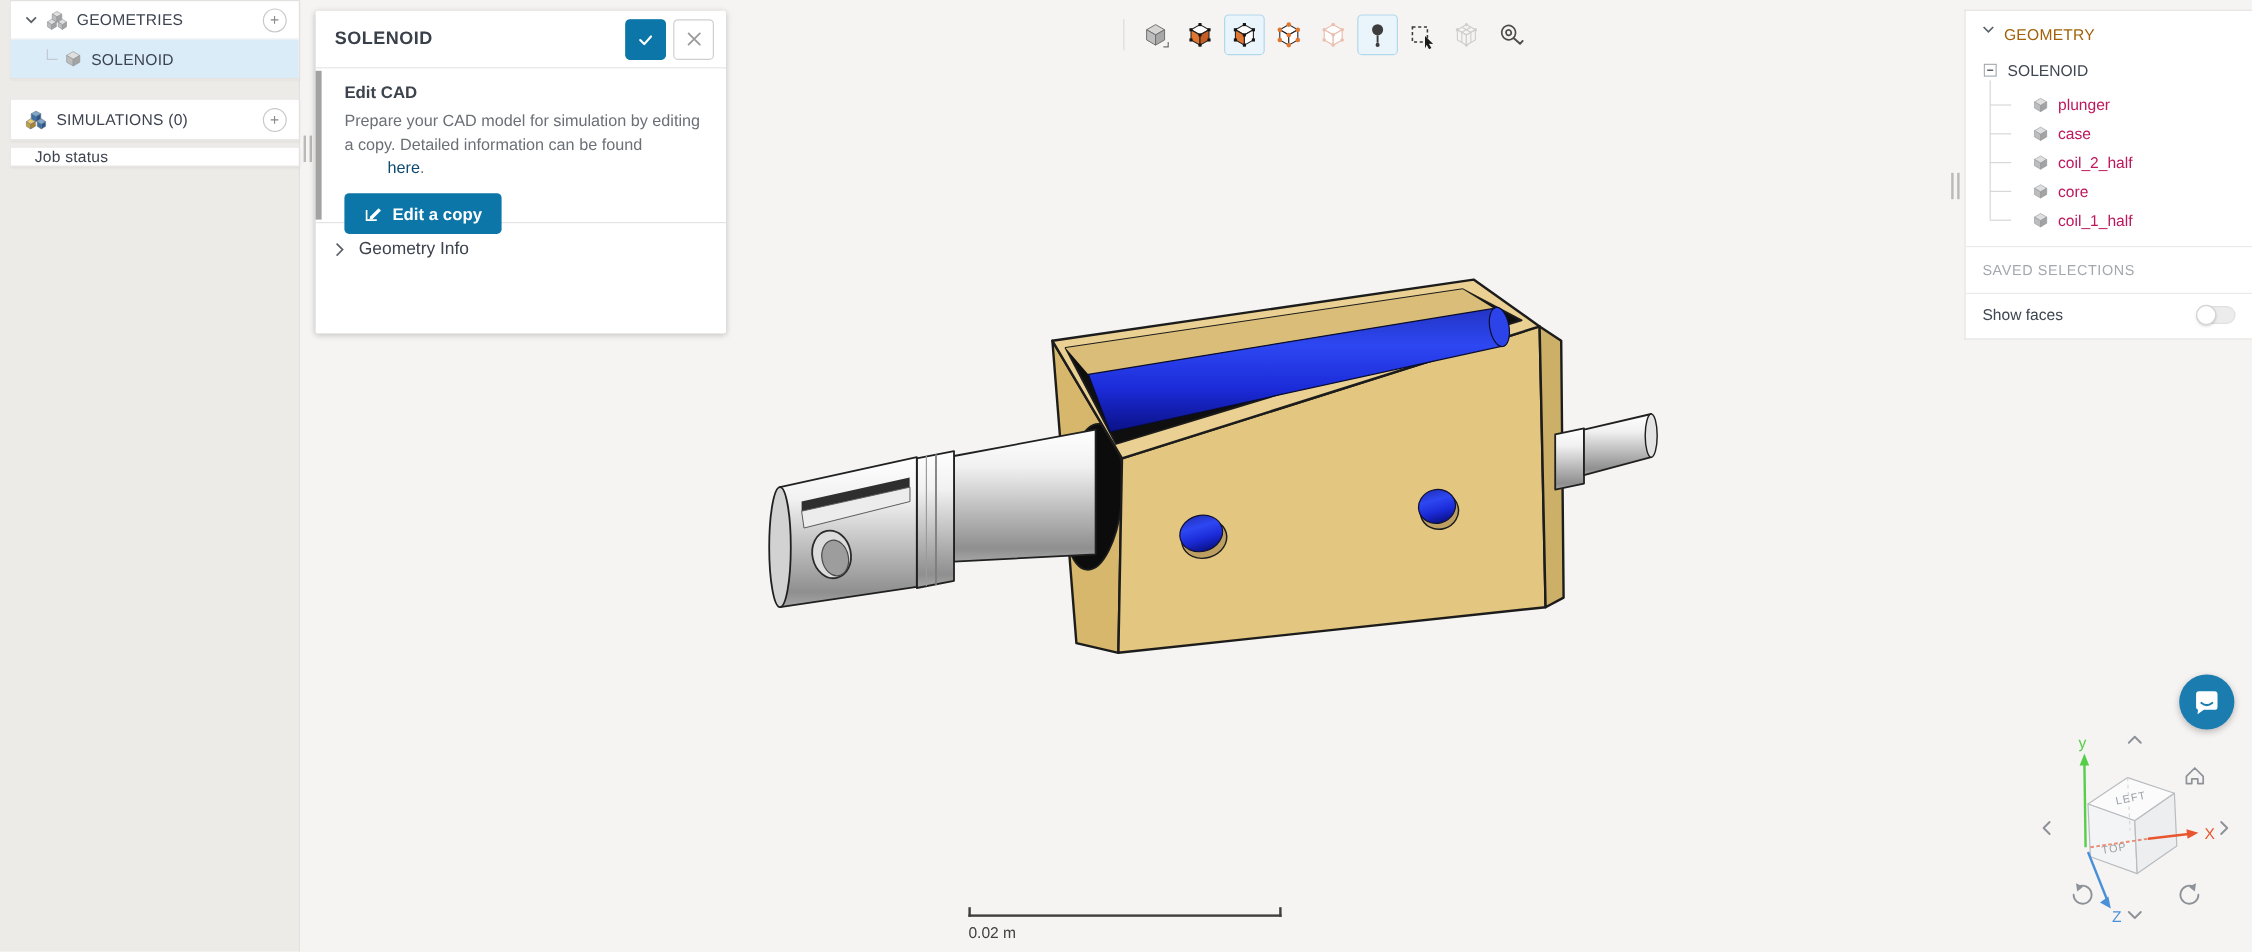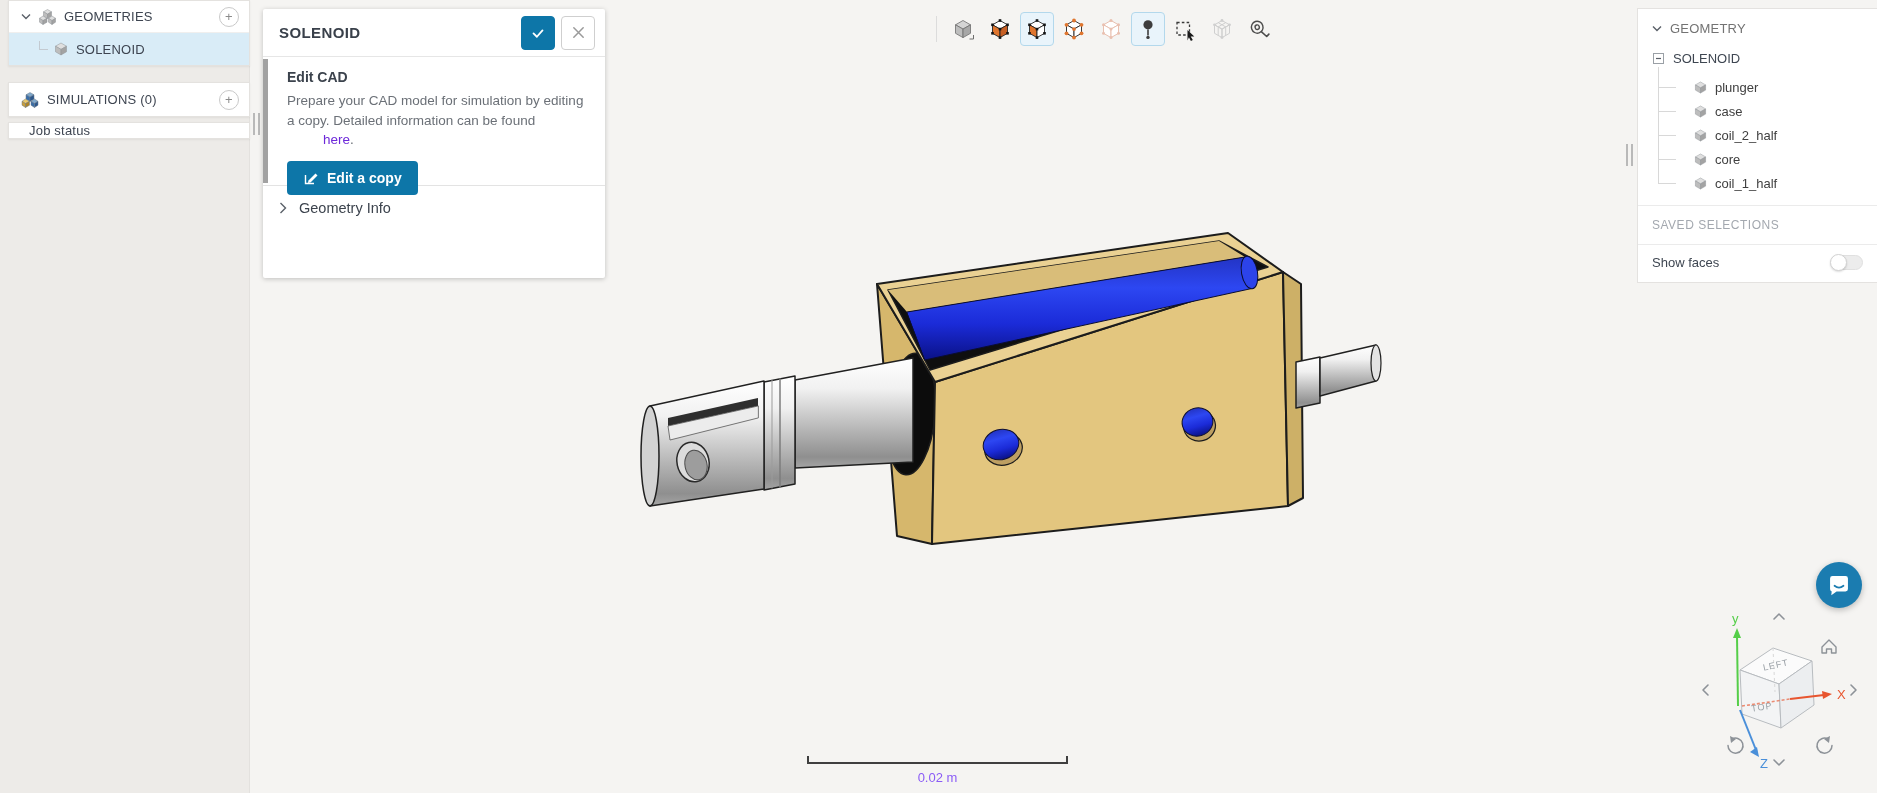--- a/index.html
+++ b/index.html
@@ -30,21 +30,21 @@
     border-bottom:1px solid #e6e6e6; }
   .panel-title { font-size:15px; font-weight:bold; color:#39404a; letter-spacing:.4px; }
   .hdr-btn { width:34px; height:34px; border-radius:4px; display:flex; align-items:center;
     justify-content:center; cursor:pointer; }
   .btn-confirm { background:#0d76a8; margin-left:auto; border:1px solid #0d76a8; }
   .btn-close { background:#fff; border:1px solid #cfcfcf; margin-left:6px; }
   .panel-body { position:relative; height:128px; padding:10px 16px 0 24px; }
   .scroll-thumb { position:absolute; left:0; top:2px; width:5px; height:124px; background:#a2a2a2; }
   .sec-heading { font-size:14px; font-weight:bold; color:#3c434d; margin:2px 0 6px; }
   .sec-text { font-size:13.5px; color:#6b7077; line-height:1.45; }
-  .sec-text a { color:#6d28d9; text-decoration:none;padding-left:36px; }
+  .sec-text a { color:#0c4a6e; text-decoration:none;padding-left:36px; }
   .btn-primary { display:inline-flex; align-items:center; gap:8px; height:34px; padding:0 16px;
     background:#0d76a8; color:#fff; font-size:14px; font-weight:bold; border:none;
     border-radius:4px; cursor:pointer; font-family:inherit; }
   .edit-copy { margin-top:11px; }
   .ginfo-row { height:44px; border-top:1px solid #e3e3e3; display:flex; align-items:center;
     gap:12px; padding:0 16px; font-size:14.5px; color:#3c434d; cursor:pointer; }
   .panel-footer { height:49px; border-top:1px solid #e3e3e3; display:flex; align-items:center;
     padding:0 12px; gap:6px; }
   .icon-btn { width:34px; height:34px; border:1px solid #d9d9d9; border-radius:4px;
     background:#fff; display:flex; align-items:center; justify-content:center; cursor:pointer; }
@@ -53,48 +53,48 @@
   
   .toolbar { position:absolute; left:936px; top:12px; display:flex; gap:3px; align-items:center; }
   .tb-sep { width:1px; height:26px; background:#dcdcdc; margin-right:6px; }
   .tb-slot { width:34px; height:34px; display:flex; align-items:center; justify-content:center;
     border:1px solid transparent; border-radius:4px; cursor:pointer; }
   .tb-slot.active { background:#e9f4fb; border-color:#b3d8ec; }
 
   
   .right-panel { position:absolute; left:1637px; top:8px; width:240px; background:#fff;
     border:1px solid #e4e2e0; border-right:none; }
-  .rp-header { display:flex; align-items:center; gap:8px; padding:12px 12px 8px 14px;
-    font-size:13px; color:#737373; letter-spacing:.2px; }
+  .rp-header { display:flex; align-items:flex-start; gap:8px; padding:12px 12px 8px 14px;
+    font-size:13px; color:#a16207; letter-spacing:.2px; }
   .rp-root { display:flex; align-items:center; gap:9px; padding:7px 12px 7px 15px;
     font-size:13px; color:#3e4651; }
   .rp-tree { position:relative; list-style:none; padding:2px 0 10px; }
   .rp-tree::before { content:""; position:absolute; left:20px; top:-6px; bottom:22px;
     border-left:1px solid #d8d8d8; }
   .rp-item { position:relative; height:24px; display:flex; align-items:center; gap:8px;
-    padding-left:56px; font-size:13px; color:#404040; cursor:pointer; }
+    padding-left:56px; font-size:13px; color:#be185d; cursor:pointer; }
   .rp-item::before { content:""; position:absolute; left:20px; top:12px; width:18px;
     border-top:1px solid #d8d8d8; }
   .rp-section { border-top:1px solid #ebebeb; padding:12px 14px; font-size:12px;
     color:#a3a8af; letter-spacing:.5px; }
   .rp-toggle-row { border-top:1px solid #ebebeb; padding:10px 14px 12px; display:flex;
     align-items:center; justify-content:space-between; font-size:13px; color:#3e4651; }
   .toggle { position:relative; width:32px; height:15px; background:#ececec;
     border:1px solid #e0e0e0; border-radius:8px; cursor:pointer; }
   .toggle .knob { position:absolute; left:-2px; top:-2px; width:17px; height:17px;
     border-radius:50%; background:#fff; border:1px solid #d2d2d2;
     box-shadow:0 1px 2px rgba(0,0,0,.15); }
 
   
   .drag-handle { position:absolute; display:flex; gap:3px; }
   .drag-handle span { width:2px; height:22px; background:#b9b9b9; }
   .scalebar { position:absolute; left:807px; top:756px; width:261px; height:8px;
     border-left:2px solid #3f3f3f; border-right:2px solid #3f3f3f; border-bottom:2px solid #3f3f3f; }
-  .scalebar-label { position:absolute; left:807px; top:770px; width:261px; text-align:center;
-    font-size:13px; color:#8b5cf6; }
+  .scalebar-label { position:absolute; left:807px; top:770px; width:261px; text-align:left;
+    font-size:13px; color:#404040; }
   .chat-btn { position:absolute; left:1816px; top:562px; width:46px; height:46px; border-radius:50%;
     background:#1b7cb0; box-shadow:0 2px 6px rgba(0,0,0,.25); display:flex; align-items:center;
     justify-content:center; cursor:pointer; }
   .model-svg { position:absolute; left:620px; top:200px; }
   .gizmo-svg { position:absolute; left:1690px; top:606px; }
 </style>
 </head>
 <body>
 
 <div class="stage">

